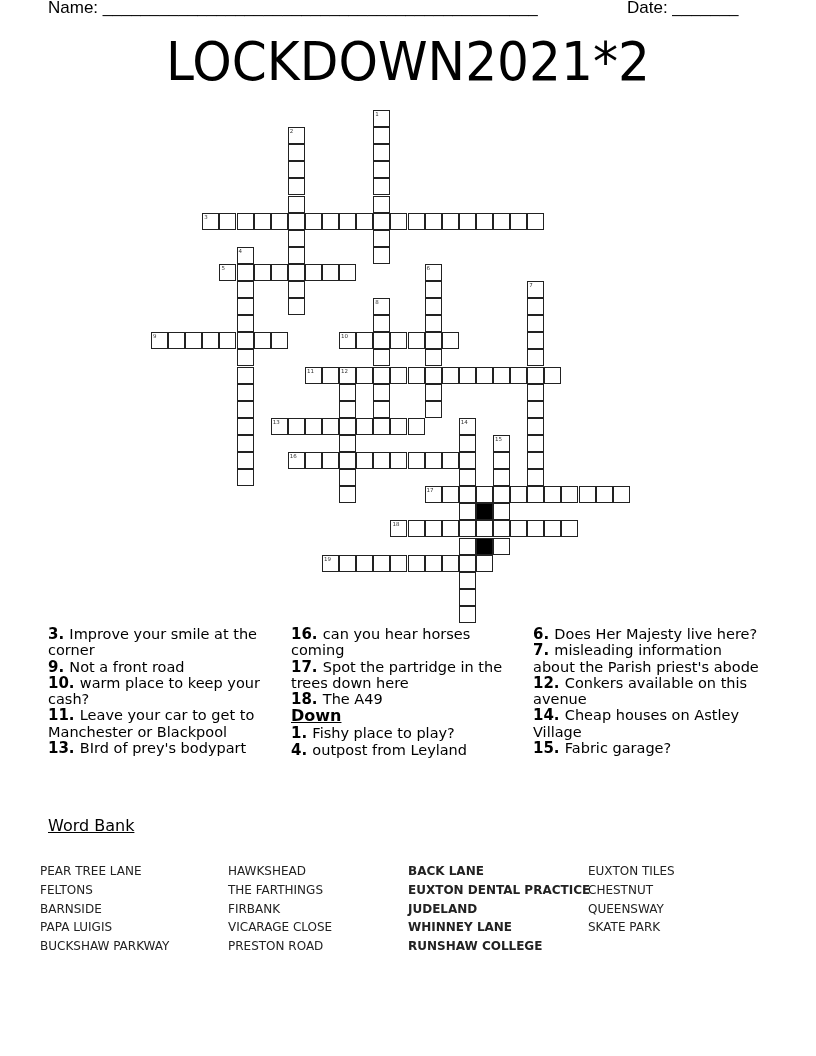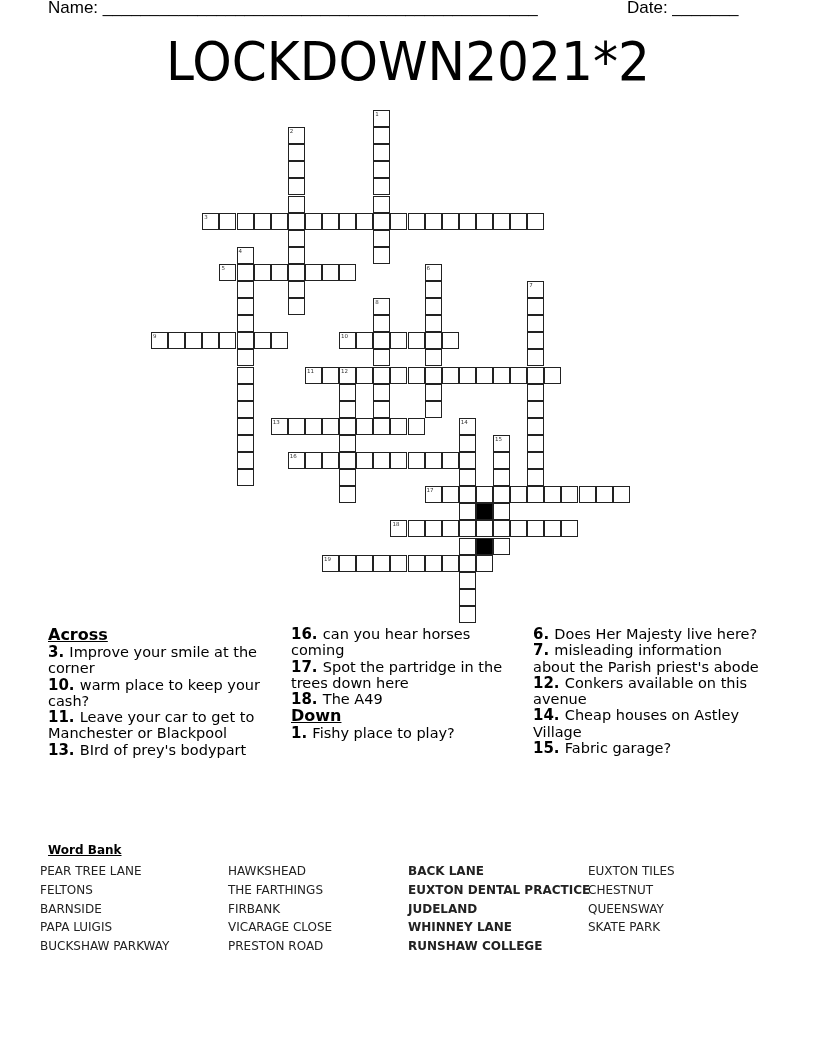--- a/index.html
+++ b/index.html
@@ -8,21 +8,21 @@
   .date-line { position:absolute; top:-2px; left:627px; font-family:"Liberation Sans", sans-serif; font-size:17px; white-space:pre; }
   .title { position:absolute; top:30px; left:0; width:816px; text-align:center; font-family:"DejaVu Sans", sans-serif; font-size:54px; letter-spacing:0px; font-weight:normal; transform:scaleX(0.93); }
   #grid { position:absolute; left:0; top:0; width:816px; height:640px; }
   .cell { position:absolute; width:17.1px; height:17.1px; box-sizing:border-box; border:1px solid #222; background:#fff; }
   .cell.black { background:#000; }
   .cell .num { position:absolute; top:0px; left:1px; font-size:5.5px; line-height:6px; color:#333; font-family:"DejaVu Sans", sans-serif; }
   .col { position:absolute; top:626px; font-size:14.5px; line-height:16.3px; }
   .col .head { font-weight:bold; text-decoration:underline; font-size:16px; line-height:18px; }
   .clue { margin:0; }
   .clue b { font-weight:bold; font-size:15px;text-align:right; }
-  .wb-title { position:absolute; top:843px; left:48px; font-size:12px; font-weight:bold; text-decoration:underline; }
+  .wb-title { position:absolute; top:816px; left:48px; font-size:16px; font-weight:normal; text-decoration:underline; }
   .wb-col { position:absolute; top:862px; font-size:12px; line-height:18.8px; color:#222; }
 </style>
 </head>
 <body>
 
 <div class="header-line">Name: ______________________________________________</div>
 <div class="date-line">Date: _______</div>
 <div class="title">LOCKDOWN2021*2</div>
 
 <div id="grid">
@@ -243,37 +243,38 @@
     <div class="cell" style="left: 390.4px; top: 554.6px;"></div>
     <div class="cell" style="left: 407.5px; top: 554.6px;"></div>
     <div class="cell" style="left: 424.6px; top: 554.6px;"></div>
     <div class="cell" style="left: 441.7px; top: 554.6px;"></div>
     <div class="cell" style="left: 475.9px; top: 554.6px;"></div>
     <div class="cell black" style="left: 475.9px; top: 503.3px;"></div>
     <div class="cell black" style="left: 475.9px; top: 537.5px;"></div>
   </div>
 
 <div class="col" style="left:48px; width:235px;">
-  <div class="head">Across</div>
   <div id="across1">
       <div class="clue"><b>3. </b><span>Improve your smile at the corner</span></div>
+      <div class="clue"><b>9. </b><span>Not a front road</span></div>
       <div class="clue"><b>10. </b><span>warm place to keep your cash?</span></div>
       <div class="clue"><b>11. </b><span>Leave your car to get to Manchester or Blackpool</span></div>
       <div class="clue"><b>13. </b><span>BIrd of prey's bodypart</span></div>
     </div>
 </div>
 <div class="col" style="left:291px; width:235px;">
   <div id="across2">
       <div class="clue"><b>16. </b><span>can you hear horses coming</span></div>
       <div class="clue"><b>17. </b><span>Spot the partridge in the trees down here</span></div>
       <div class="clue"><b>18. </b><span>The A49</span></div>
     </div>
   <div class="head">Down</div>
   <div id="down1">
       <div class="clue"><b>1. </b><span>Fishy place to play?</span></div>
+      <div class="clue"><b>4. </b><span>outpost from Leyland</span></div>
     </div>
 </div>
 <div class="col" style="left:533px; width:235px;">
   <div id="down2">
       <div class="clue"><b>6. </b><span>Does Her Majesty live here?</span></div>
       <div class="clue"><b>7. </b><span>misleading information about the Parish priest's abode</span></div>
       <div class="clue"><b>12. </b><span>Conkers available on this avenue</span></div>
       <div class="clue"><b>14. </b><span>Cheap houses on Astley Village</span></div>
       <div class="clue"><b>15. </b><span>Fabric garage?</span></div>
     </div>

